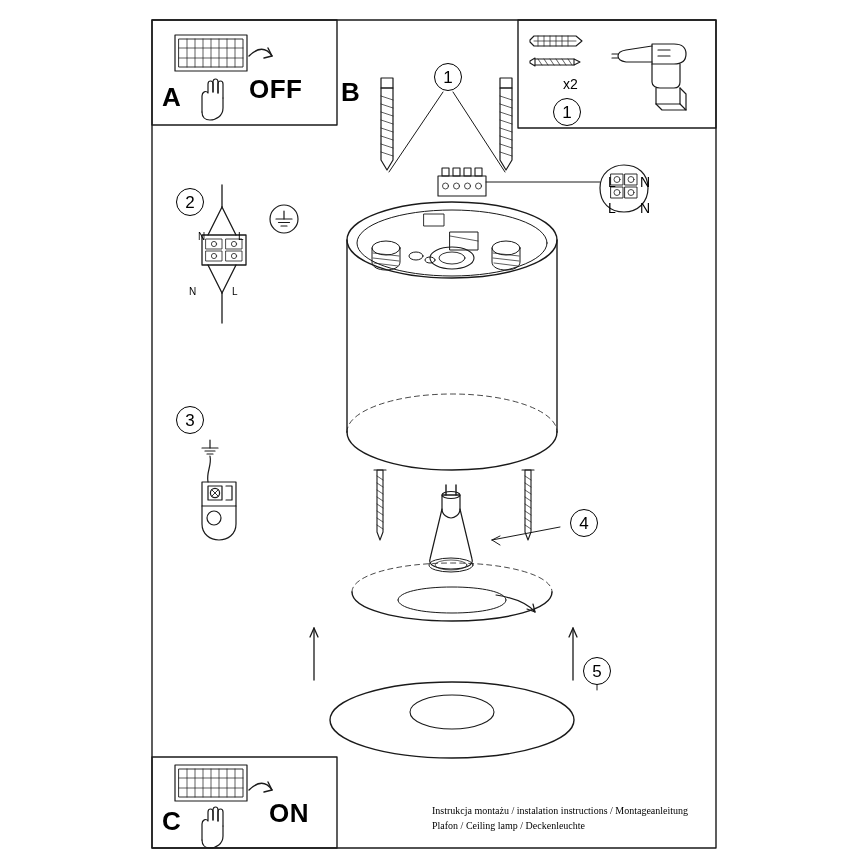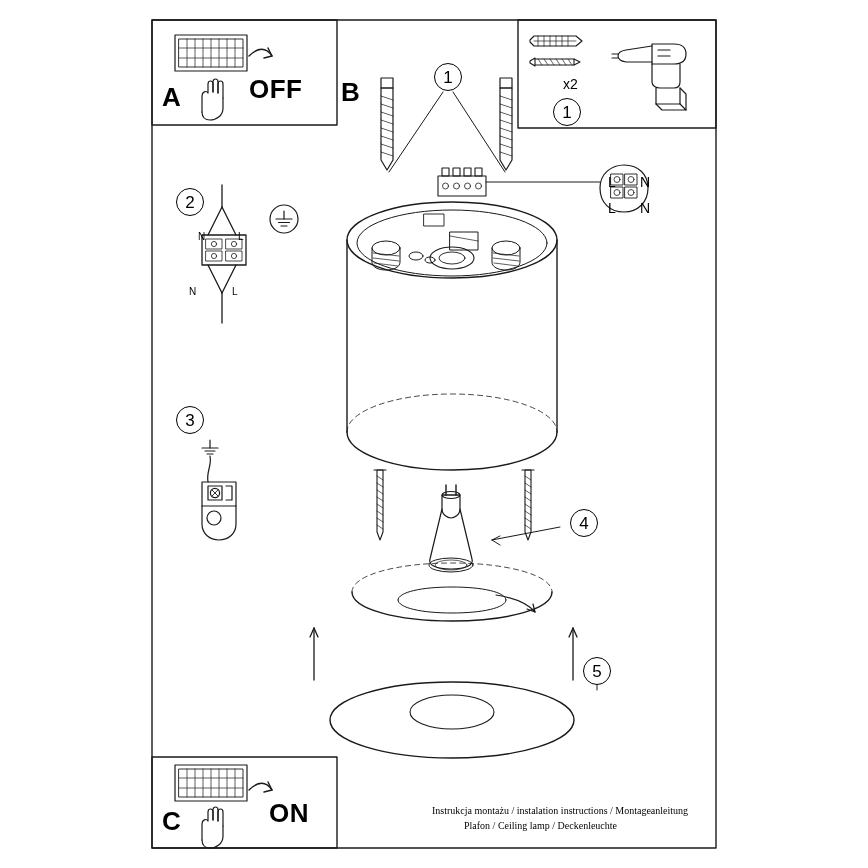--- a/index.html
+++ b/index.html
@@ -334,15 +334,15 @@
   <div class="abs wire-lbl noselect" style="left:238px; top:231px;">L</div>
   <div class="abs wire-lbl noselect" style="left:189px; top:286px;">N</div>
   <div class="abs wire-lbl noselect" style="left:232px; top:286px;">L</div>
 
   <div class="abs lbl-tiny noselect" style="left:608px; top:174px;">L</div>
   <div class="abs lbl-tiny noselect" style="left:640px; top:174px;">N</div>
   <div class="abs lbl-tiny noselect" style="left:608px; top:200px;">L</div>
   <div class="abs lbl-tiny noselect" style="left:640px; top:200px;">N</div>
 
   <div class="abs foot noselect" style="left:432px; top:803px; width:280px;">Instrukcja montażu / instalation instructions / Montageanleitung</div>
-  <div class="abs foot noselect" style="left:432px; top:818px; width:280px;margin-left:32px;">Plafon / Ceiling lamp / Deckenleuchte</div>
+  <div class="abs foot noselect" style="left:432px; top:818px; width:280px;">Plafon / Ceiling lamp / Deckenleuchte</div>
 
 </div>
 
 </body></html>

